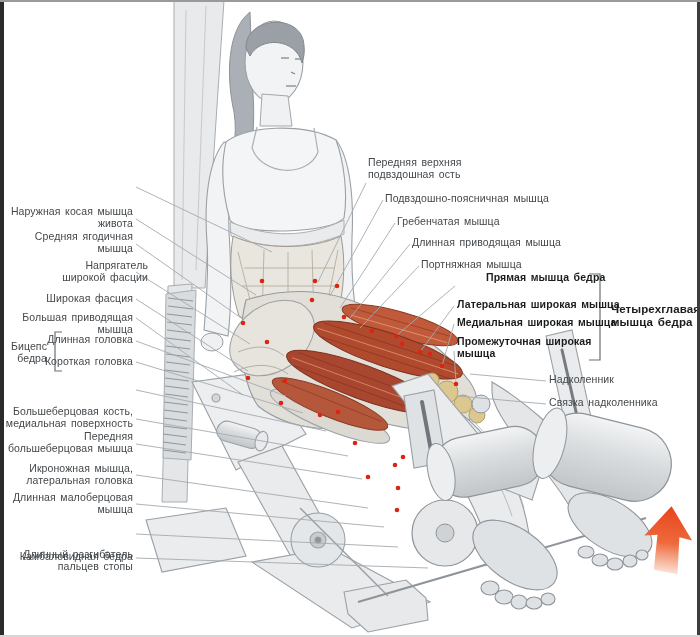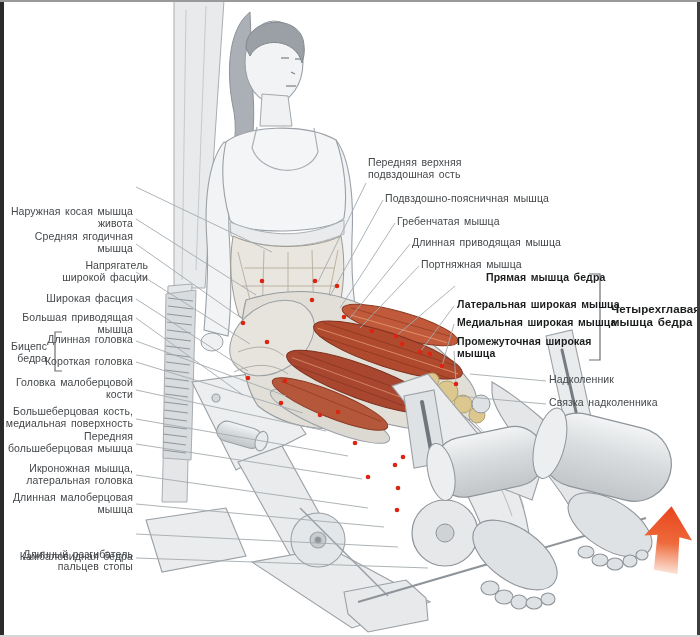--- a/index.html
+++ b/index.html
@@ -284,22 +284,20 @@
 <div class="lbl r" style="right:567px;top:231px;">Средняя ягодичная
 мышца</div>
 <div class="lbl r" style="right:552px;top:260px;">Напрягатель
 широкой фасции</div>
 <div class="lbl r" style="right:567px;top:293px;">Широкая фасция</div>
 <div class="lbl r" style="right:567px;top:312px;">Большая приводящая мышца</div>
 <div class="lbl r" style="right:653px;top:341px;">Бицепс
 бедра</div>
 <div class="lbl r" style="right:567px;top:334px;">Длинная головка</div>
 <div class="lbl r" style="right:567px;top:356px;text-align:center;">Короткая головка</div>
-<div class="lbl r" style="right:567px;top:377px;">Головка малоберцовой
-кости</div>
 <div class="lbl r" style="right:567px;top:406px;">Большеберцовая кость,
 медиальная поверхность</div>
 <div class="lbl r" style="right:567px;top:431px;">Передняя
 большеберцовая мышца</div>
 <div class="lbl r" style="right:567px;top:463px;">Икроножная мышца,
 латеральная головка</div>
 <div class="lbl r" style="right:567px;top:492px;">Длинная малоберцовая
 мышца</div>
 <div class="lbl r" style="right:567px;top:521px;margin-top:28px;">Длинный разгибатель
 пальцев стопы</div>

